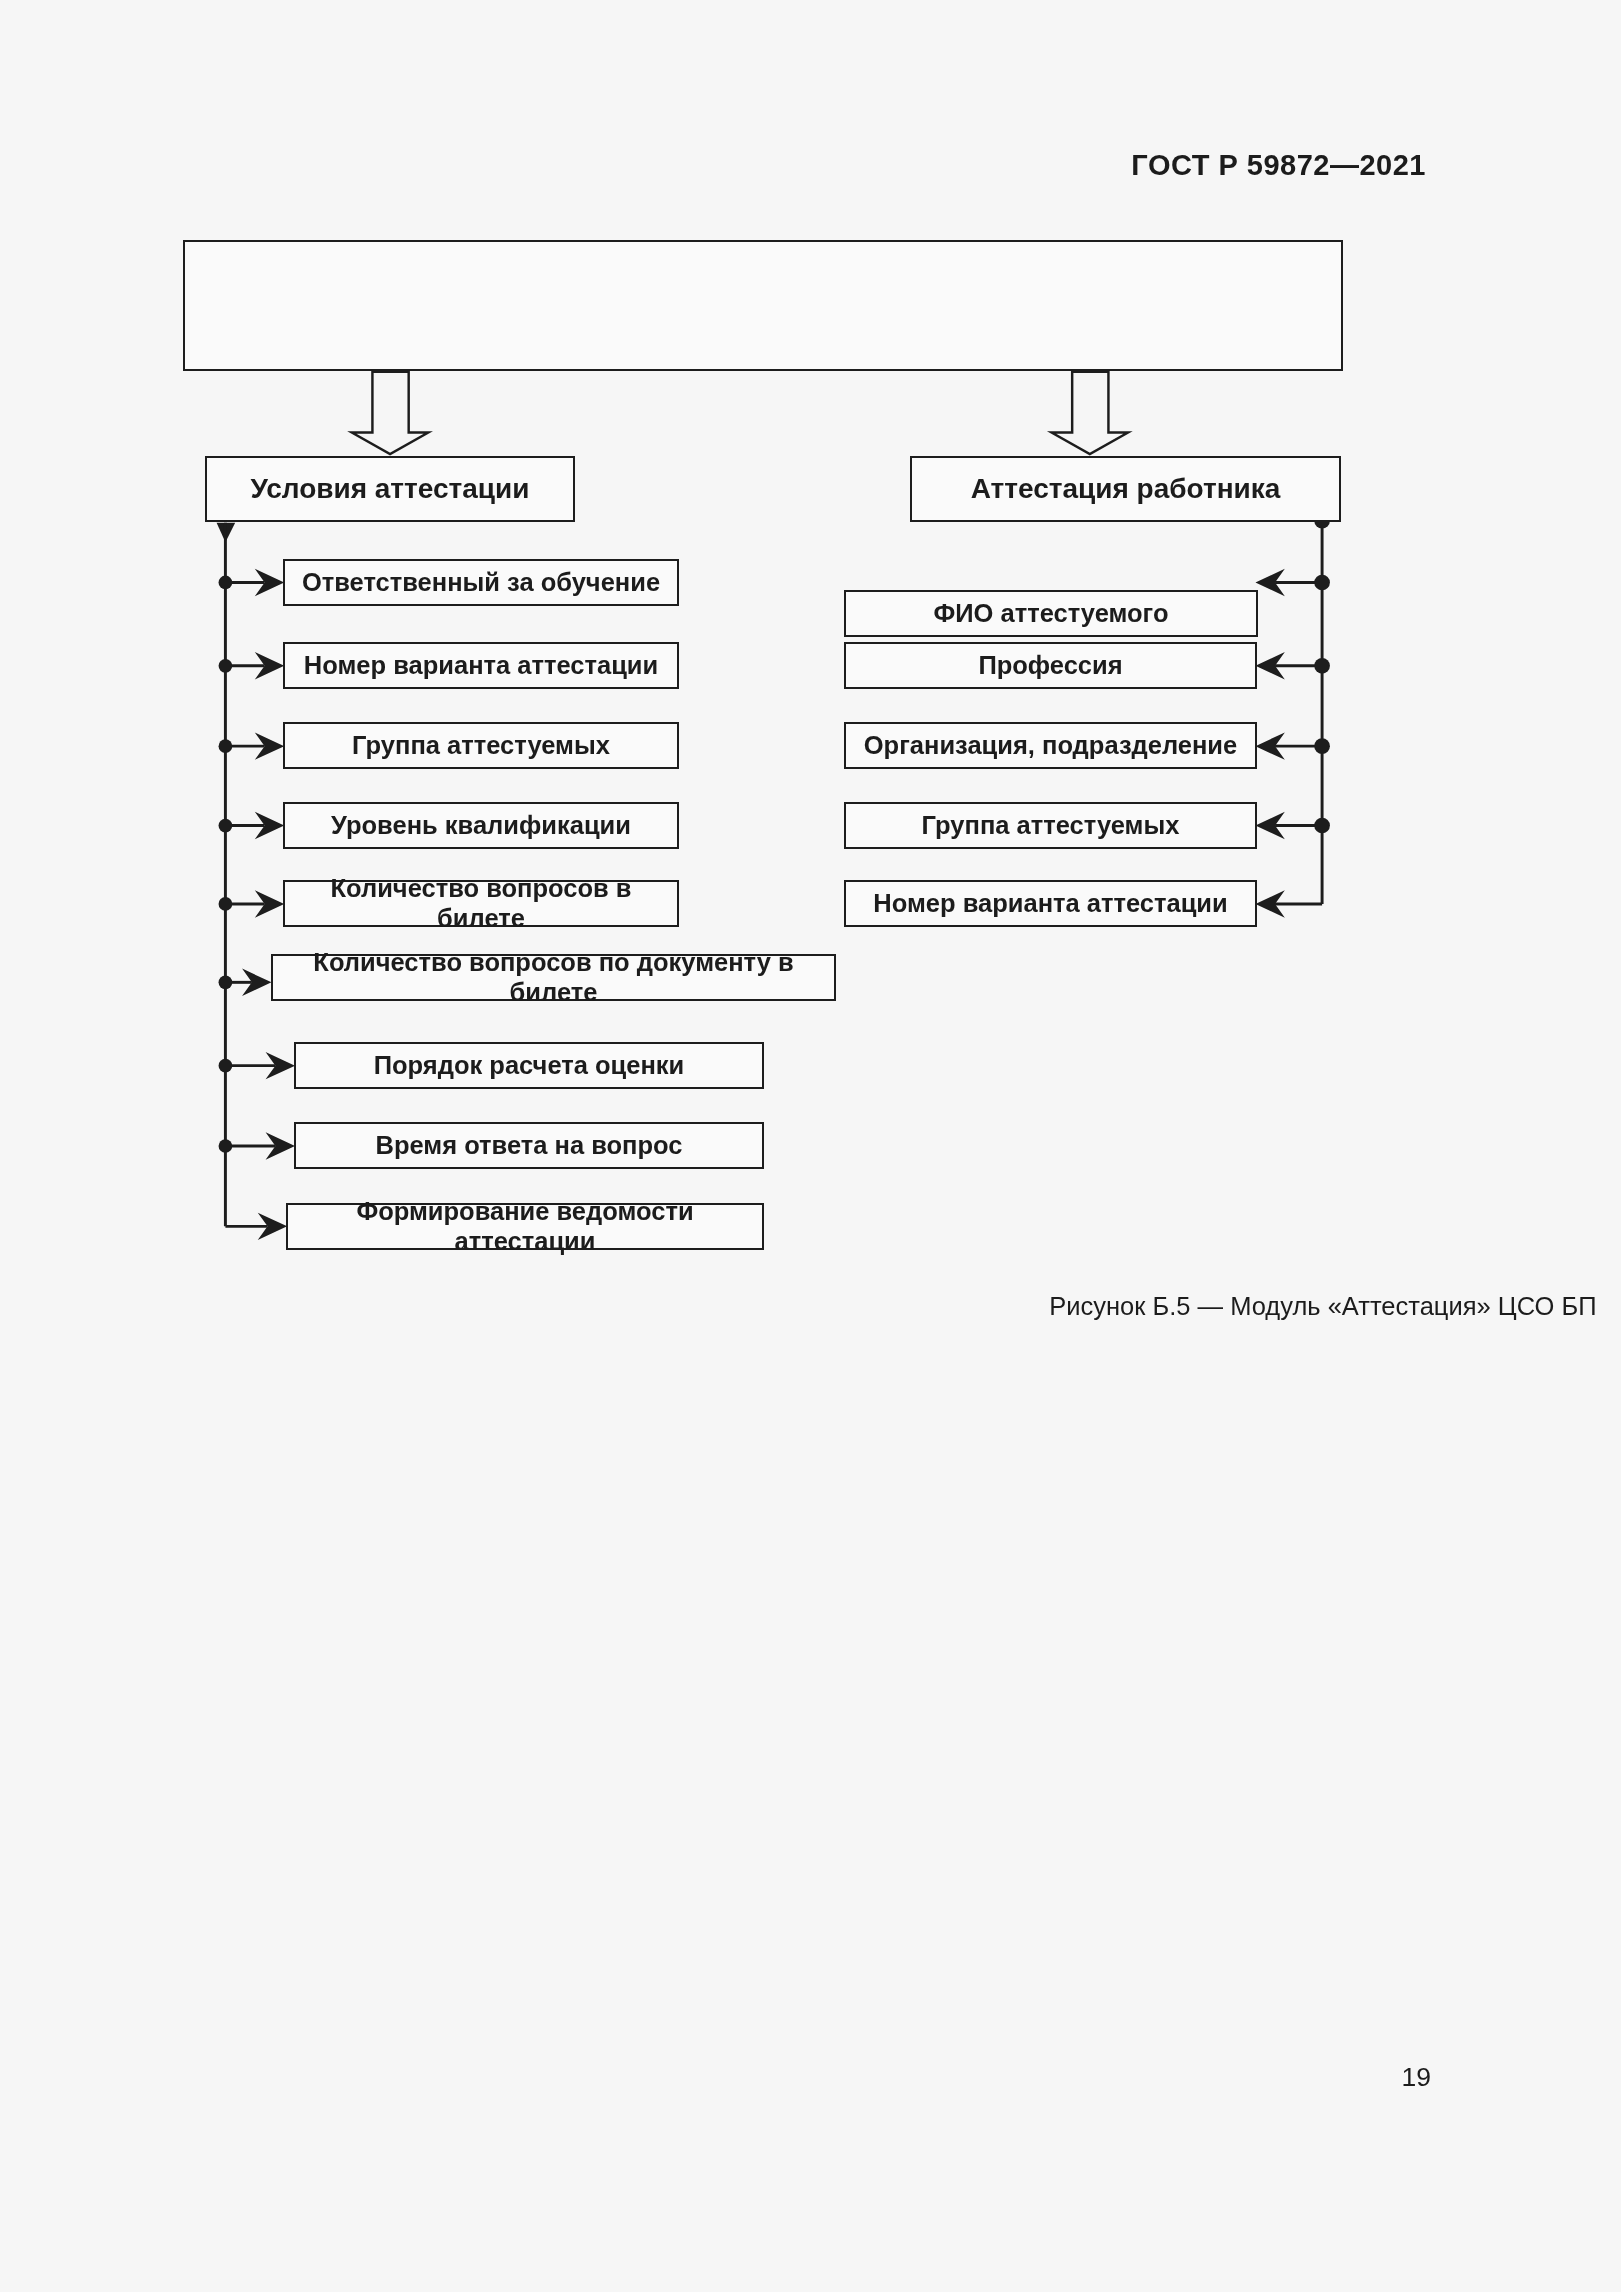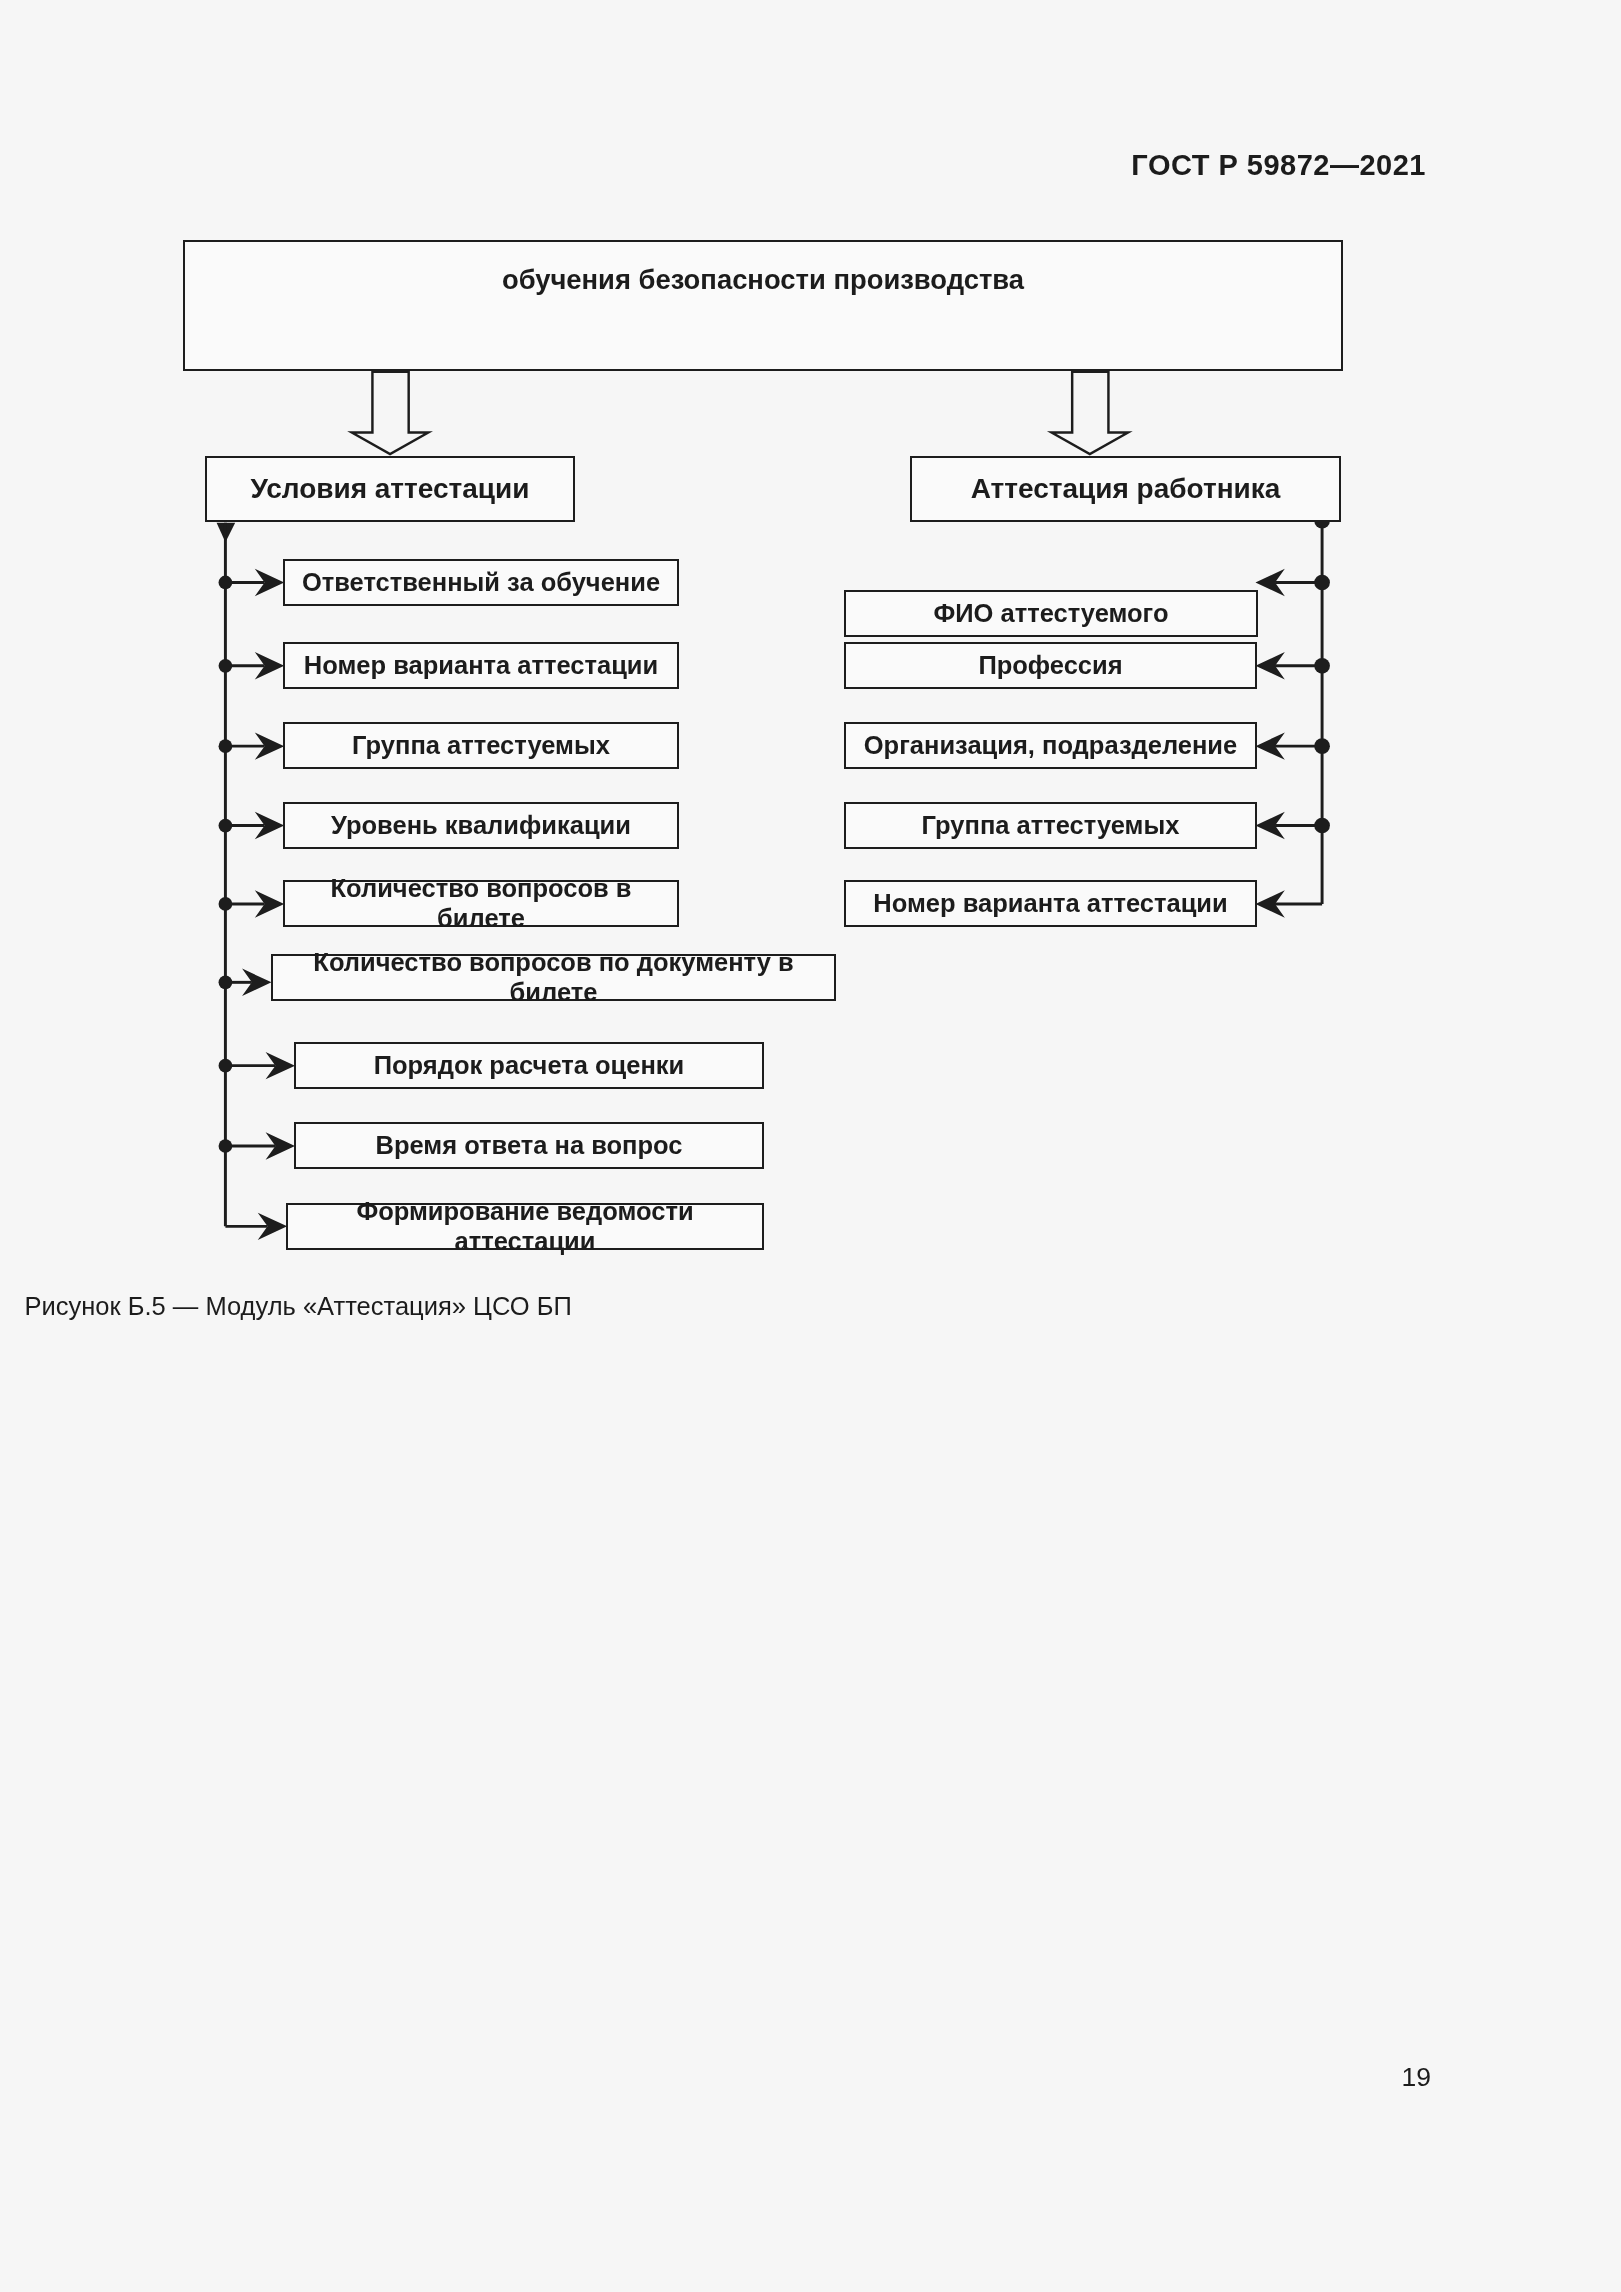--- a/index.html
+++ b/index.html
@@ -9,21 +9,21 @@
     font-family:"Liberation Sans",sans-serif;
     color:#1c1c1c;
   }
   
   .doc-header{
     position:absolute;top:149px;right:195px;
     font-size:29px;font-weight:bold;letter-spacing:0.5px;
   }
   .caption{
     position:absolute;top:1292px;left:24.5px;width:1572px;
-    text-align:left;font-size:25.5px;
+    text-align:right;font-size:25.5px;
   }
   .page-number{
     position:absolute;top:2062px;right:190px;
     font-size:26.5px;
   }
   
   .dbox{
     position:absolute;box-sizing:border-box;
     border:2.9px solid #1d1d1d;background:#fafafa;
     display:flex;align-items:center;justify-content:center;
@@ -119,21 +119,20 @@
 
   <circle class="fill" cx="1349" cy="594" r="8"></circle>
   <circle class="fill" cx="1349" cy="679" r="8"></circle>
   <circle class="fill" cx="1349" cy="761" r="8"></circle>
   <circle class="fill" cx="1349" cy="842" r="8"></circle>
 </svg>
 
 <div class="doc-header">ГОСТ Р 59872—2021</div>
 
 <div class="dbox title-box">
-  <span>обучения безопасности производства</span>
 </div>
 
 <div class="dbox hdr-box hdr-left">Условия аттестации</div>
 <div class="dbox hdr-box hdr-right">Аттестация работника</div>
 
 <div class="dbox item l1">Ответственный за обучение</div>
 <div class="dbox item l2">Номер варианта аттестации</div>
 <div class="dbox item l3">Группа аттестуемых</div>
 <div class="dbox item l4">Уровень квалификации</div>
 <div class="dbox item l5">Количество вопросов в билете</div>

